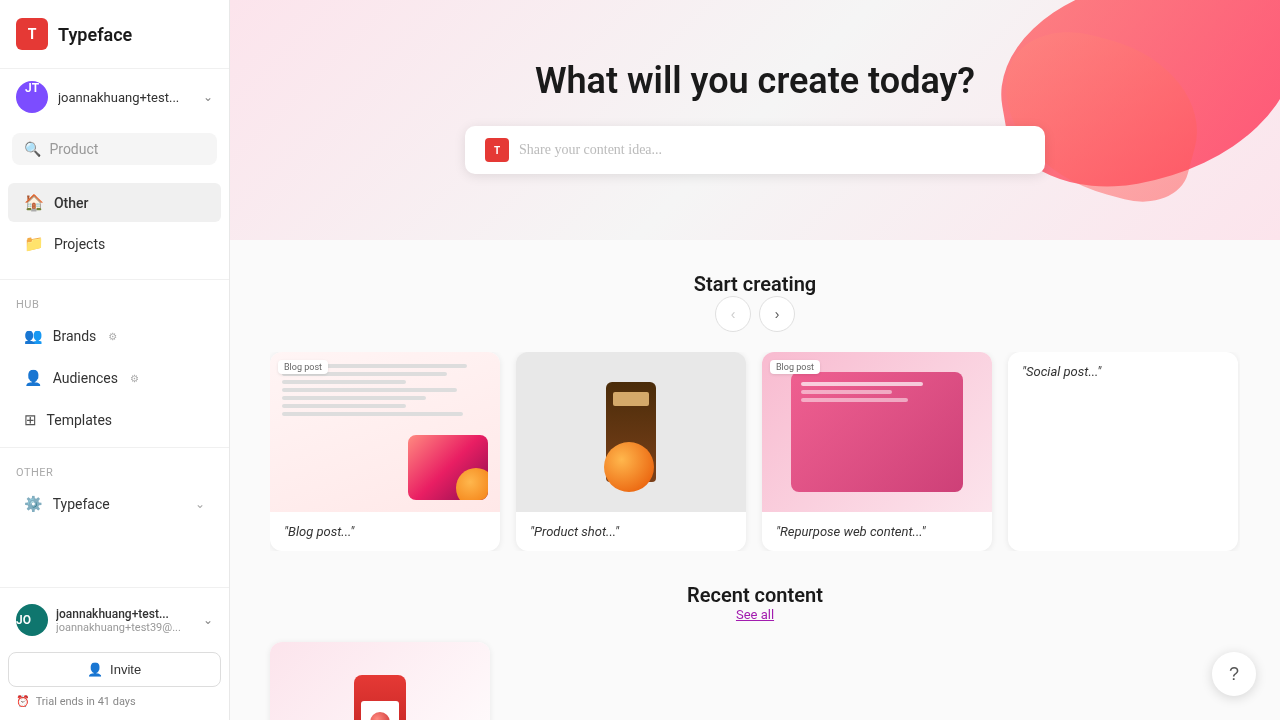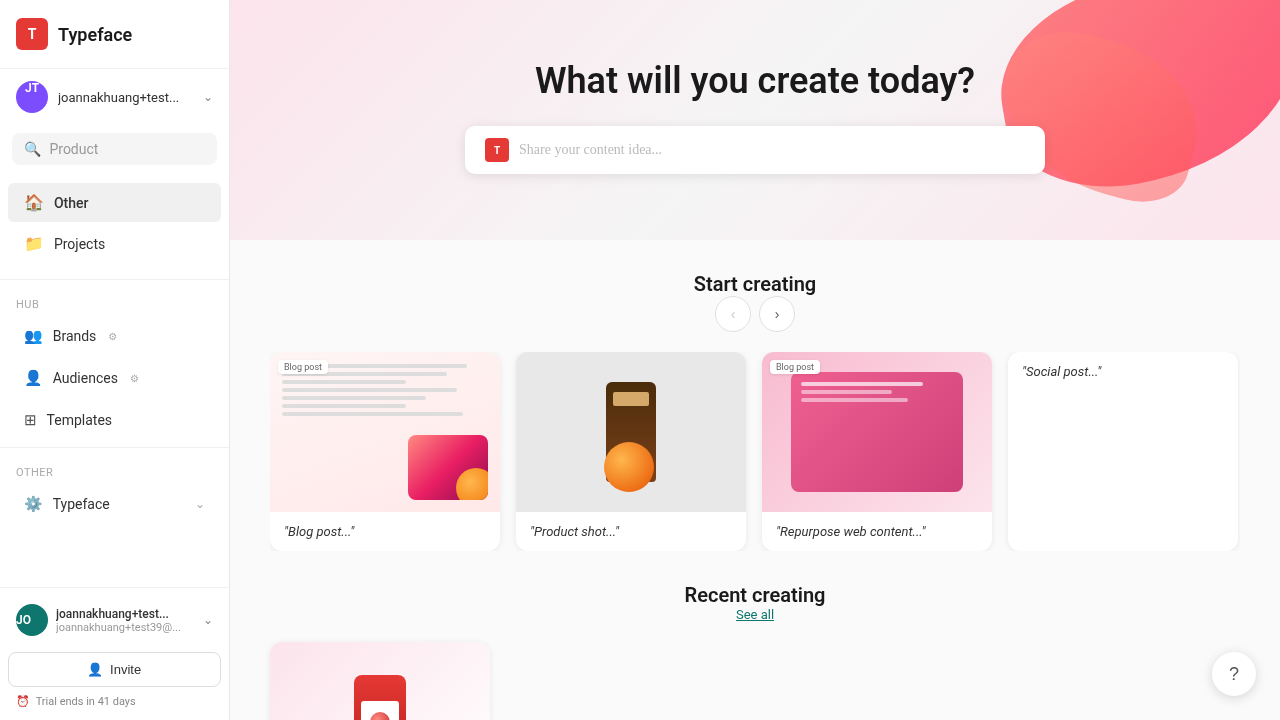--- a/index.html
+++ b/index.html
@@ -210,21 +210,21 @@
     }
     .tp-blog-lines { flex: 1; }
     .tp-line { height: 4px; background: #ddd; border-radius: 2px; margin-bottom: 4px; }
     .tp-line.short { width: 60%; }
     .tp-product {
       background: #f0f0f0; width: 100%; height: 100%;
       display: flex; align-items: center; justify-content: center;
     }
 
     .recent-section { margin-top: 32px; }
-    .see-all-link { font-size: 13px; color: #0f766e; cursor: pointer; text-decoration: underline; }
+    .see-all-link { font-size: 13px; color: #a21caf; cursor: pointer; text-decoration: underline; }
 
     .recent-grid { display: flex; gap: 16px; }
     .recent-card {
       width: 220px; background: white; border-radius: 12px;
       overflow: hidden; box-shadow: 0 1px 6px rgba(0,0,0,0.08); cursor: pointer;
       height: 160px; display: flex; align-items: center; justify-content: center;
     }
     .recent-card-content {
       width: 100%; height: 100%;
       background: linear-gradient(135deg, #fce4ec, #fff);
@@ -402,21 +402,21 @@
         </div>
 
         <div class="template-card">
           <div class="template-label">"Social post..."</div>
         </div>
       </div>
     </div>
 
     <div class="recent-section">
       <div class="section-header">
-        <h2 class="section-title">Recent creating</h2>
+        <h2 class="section-title">Recent content</h2>
         <span class="see-all-link">See all</span>
       </div>
       <div class="recent-grid">
         <div class="recent-card">
           <div class="recent-card-content">
             <div style="position:relative;display:flex;align-items:center;justify-content:center;">
               <div style="width:52px;height:95px;background:linear-gradient(180deg,#e53935,#b71c1c);border-radius:8px 8px 5px 5px;display:flex;align-items:center;justify-content:center;position:relative;">
                 <div style="width:38px;height:42px;background:white;border-radius:3px;display:flex;align-items:center;justify-content:center;">
                   <div style="width:20px;height:20px;border-radius:50%;background:radial-gradient(circle at 35% 35%,#ff8a80,#c62828);"></div>
                 </div>

